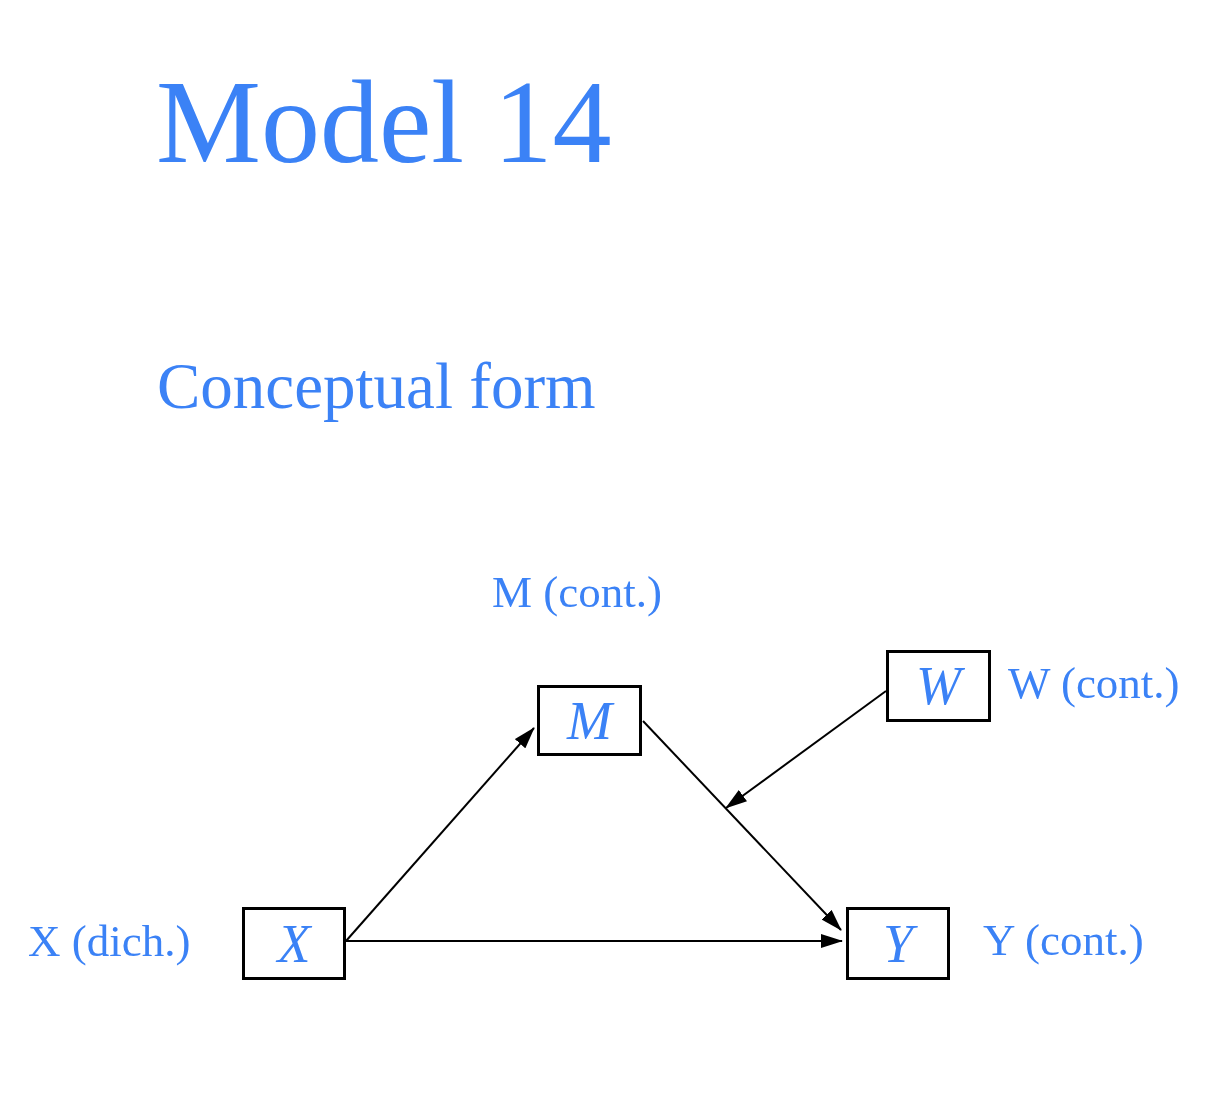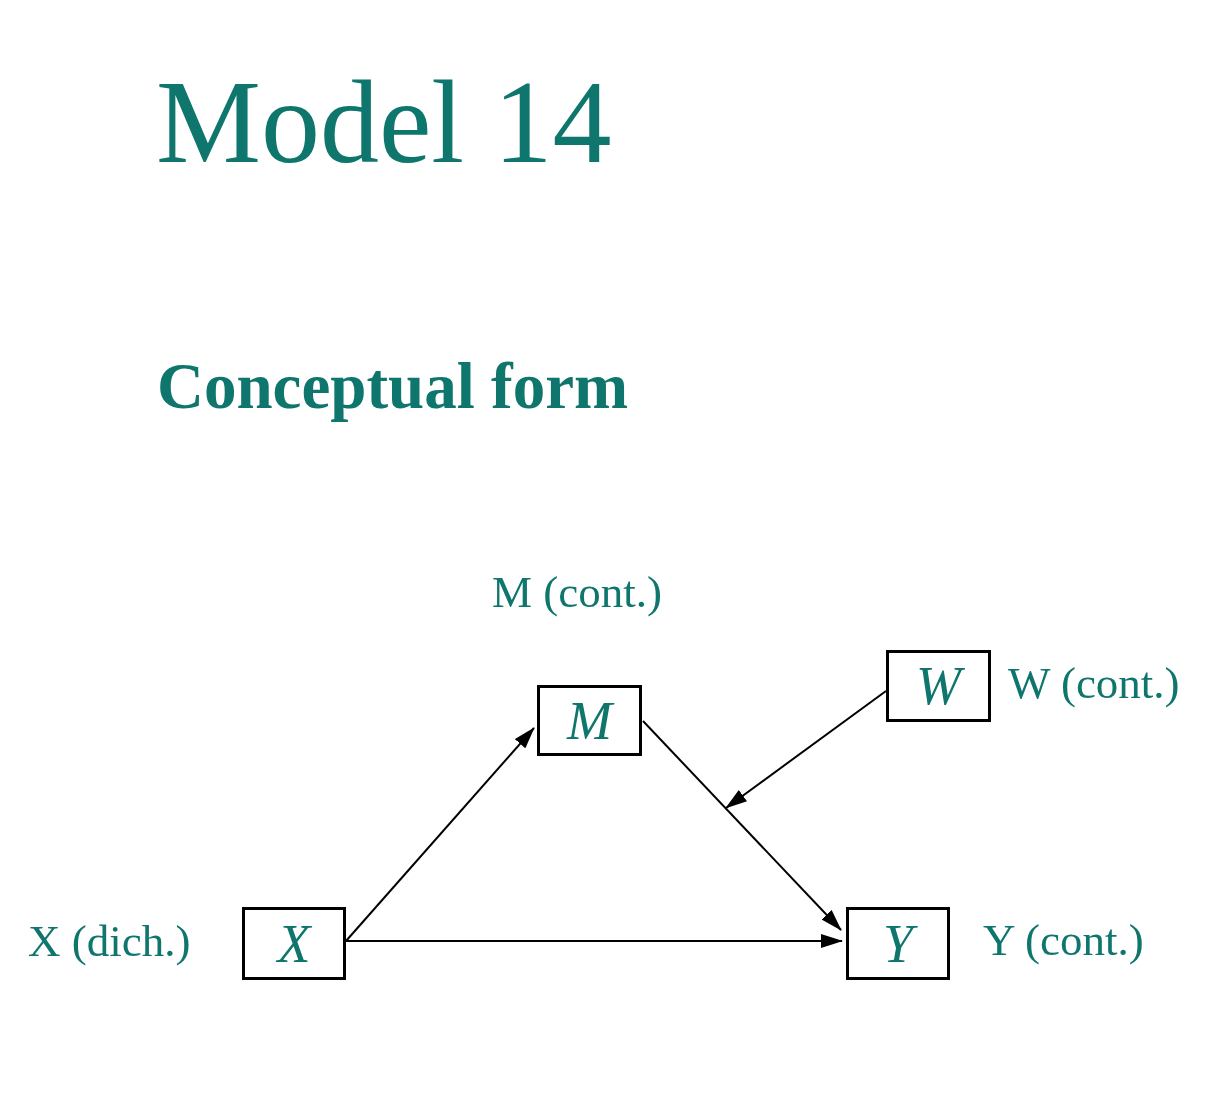--- a/index.html
+++ b/index.html
@@ -7,36 +7,36 @@
     padding: 0;
     background: #ffffff;
   }
   .slide {
     position: relative;
     width: 1228px;
     height: 1110px;
     background: #ffffff;
     overflow: hidden;
     font-family: "Liberation Serif", "DejaVu Serif", serif;
-    color: #0f766e;
+    color: #3b82f6;
   }
   .title {
     position: absolute;
     left: 156px;
     top: 64px;
     font-size: 118px;
     line-height: 1;
     white-space: nowrap;
   }
   .subtitle {
     position: absolute;
     left: 157px;
     top: 354px;
     font-size: 65px;
-    font-weight: bold;
+    font-weight: normal;
     line-height: 1;
     white-space: nowrap;
   }
   .arrows {
     position: absolute;
     left: 0;
     top: 0;
   }
   .node {
     position: absolute;

